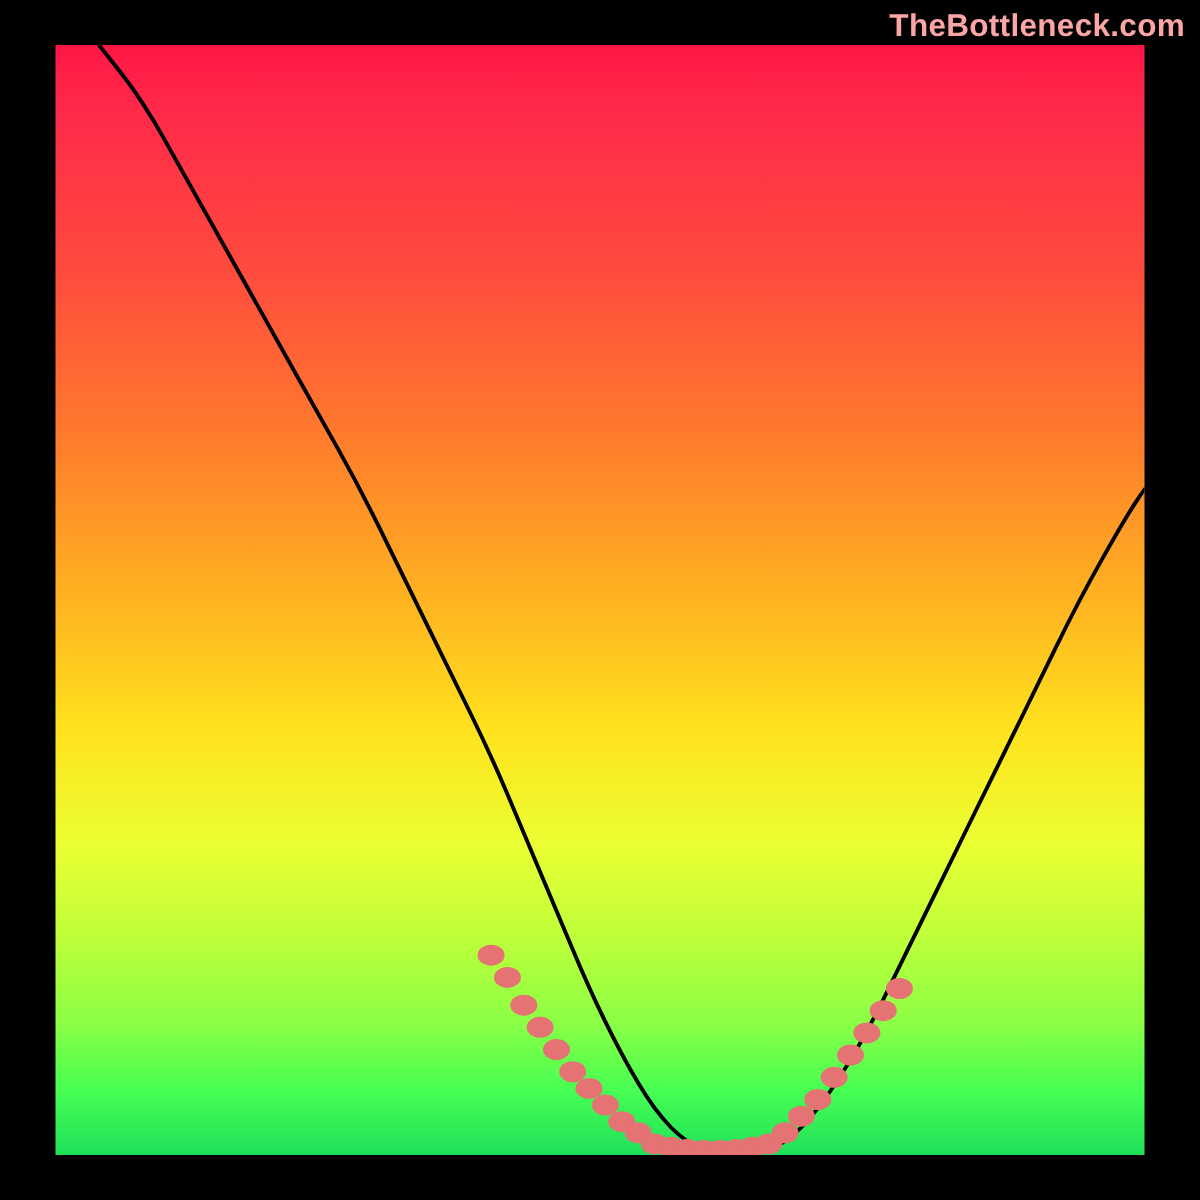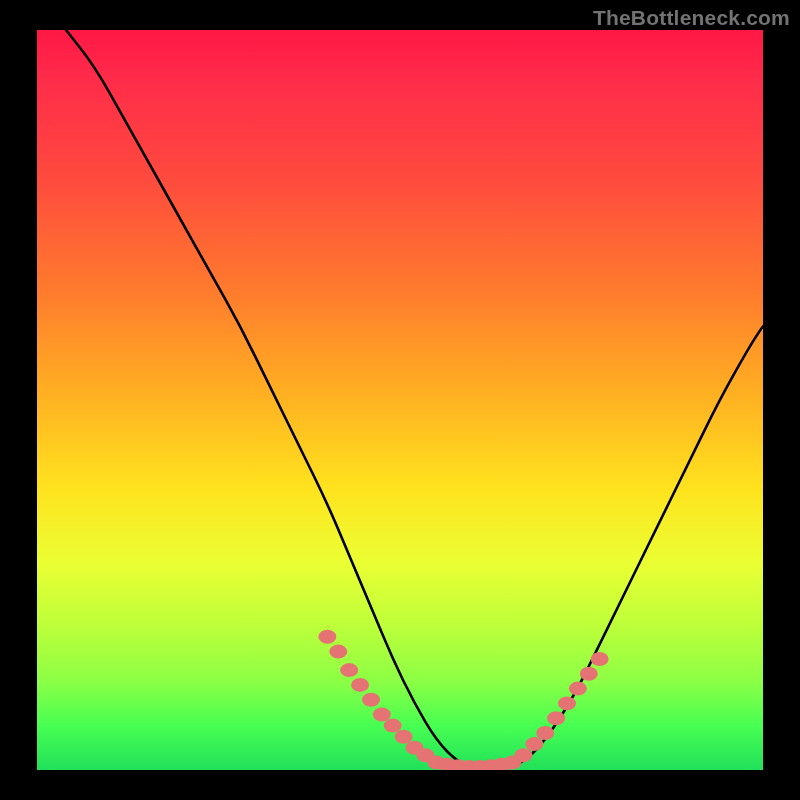--- a/index.html
+++ b/index.html
@@ -38,21 +38,21 @@
       #c0ff39 80%,
       #8cff45 88%,
       #48ff52 94%,
       #20e05a 100%
     );
   }
   .watermark {
     position: absolute;
     top: 6px;
     right: 10px;
-    color: #737373;
+    color: #fca5a5;
     font-size: 21px;
     font-weight: 600;
     letter-spacing: 0.2px;
     text-align: right;
   }
   svg.curve {
     position: absolute;
     left: 0;
     top: 0;
     width: 726px;

